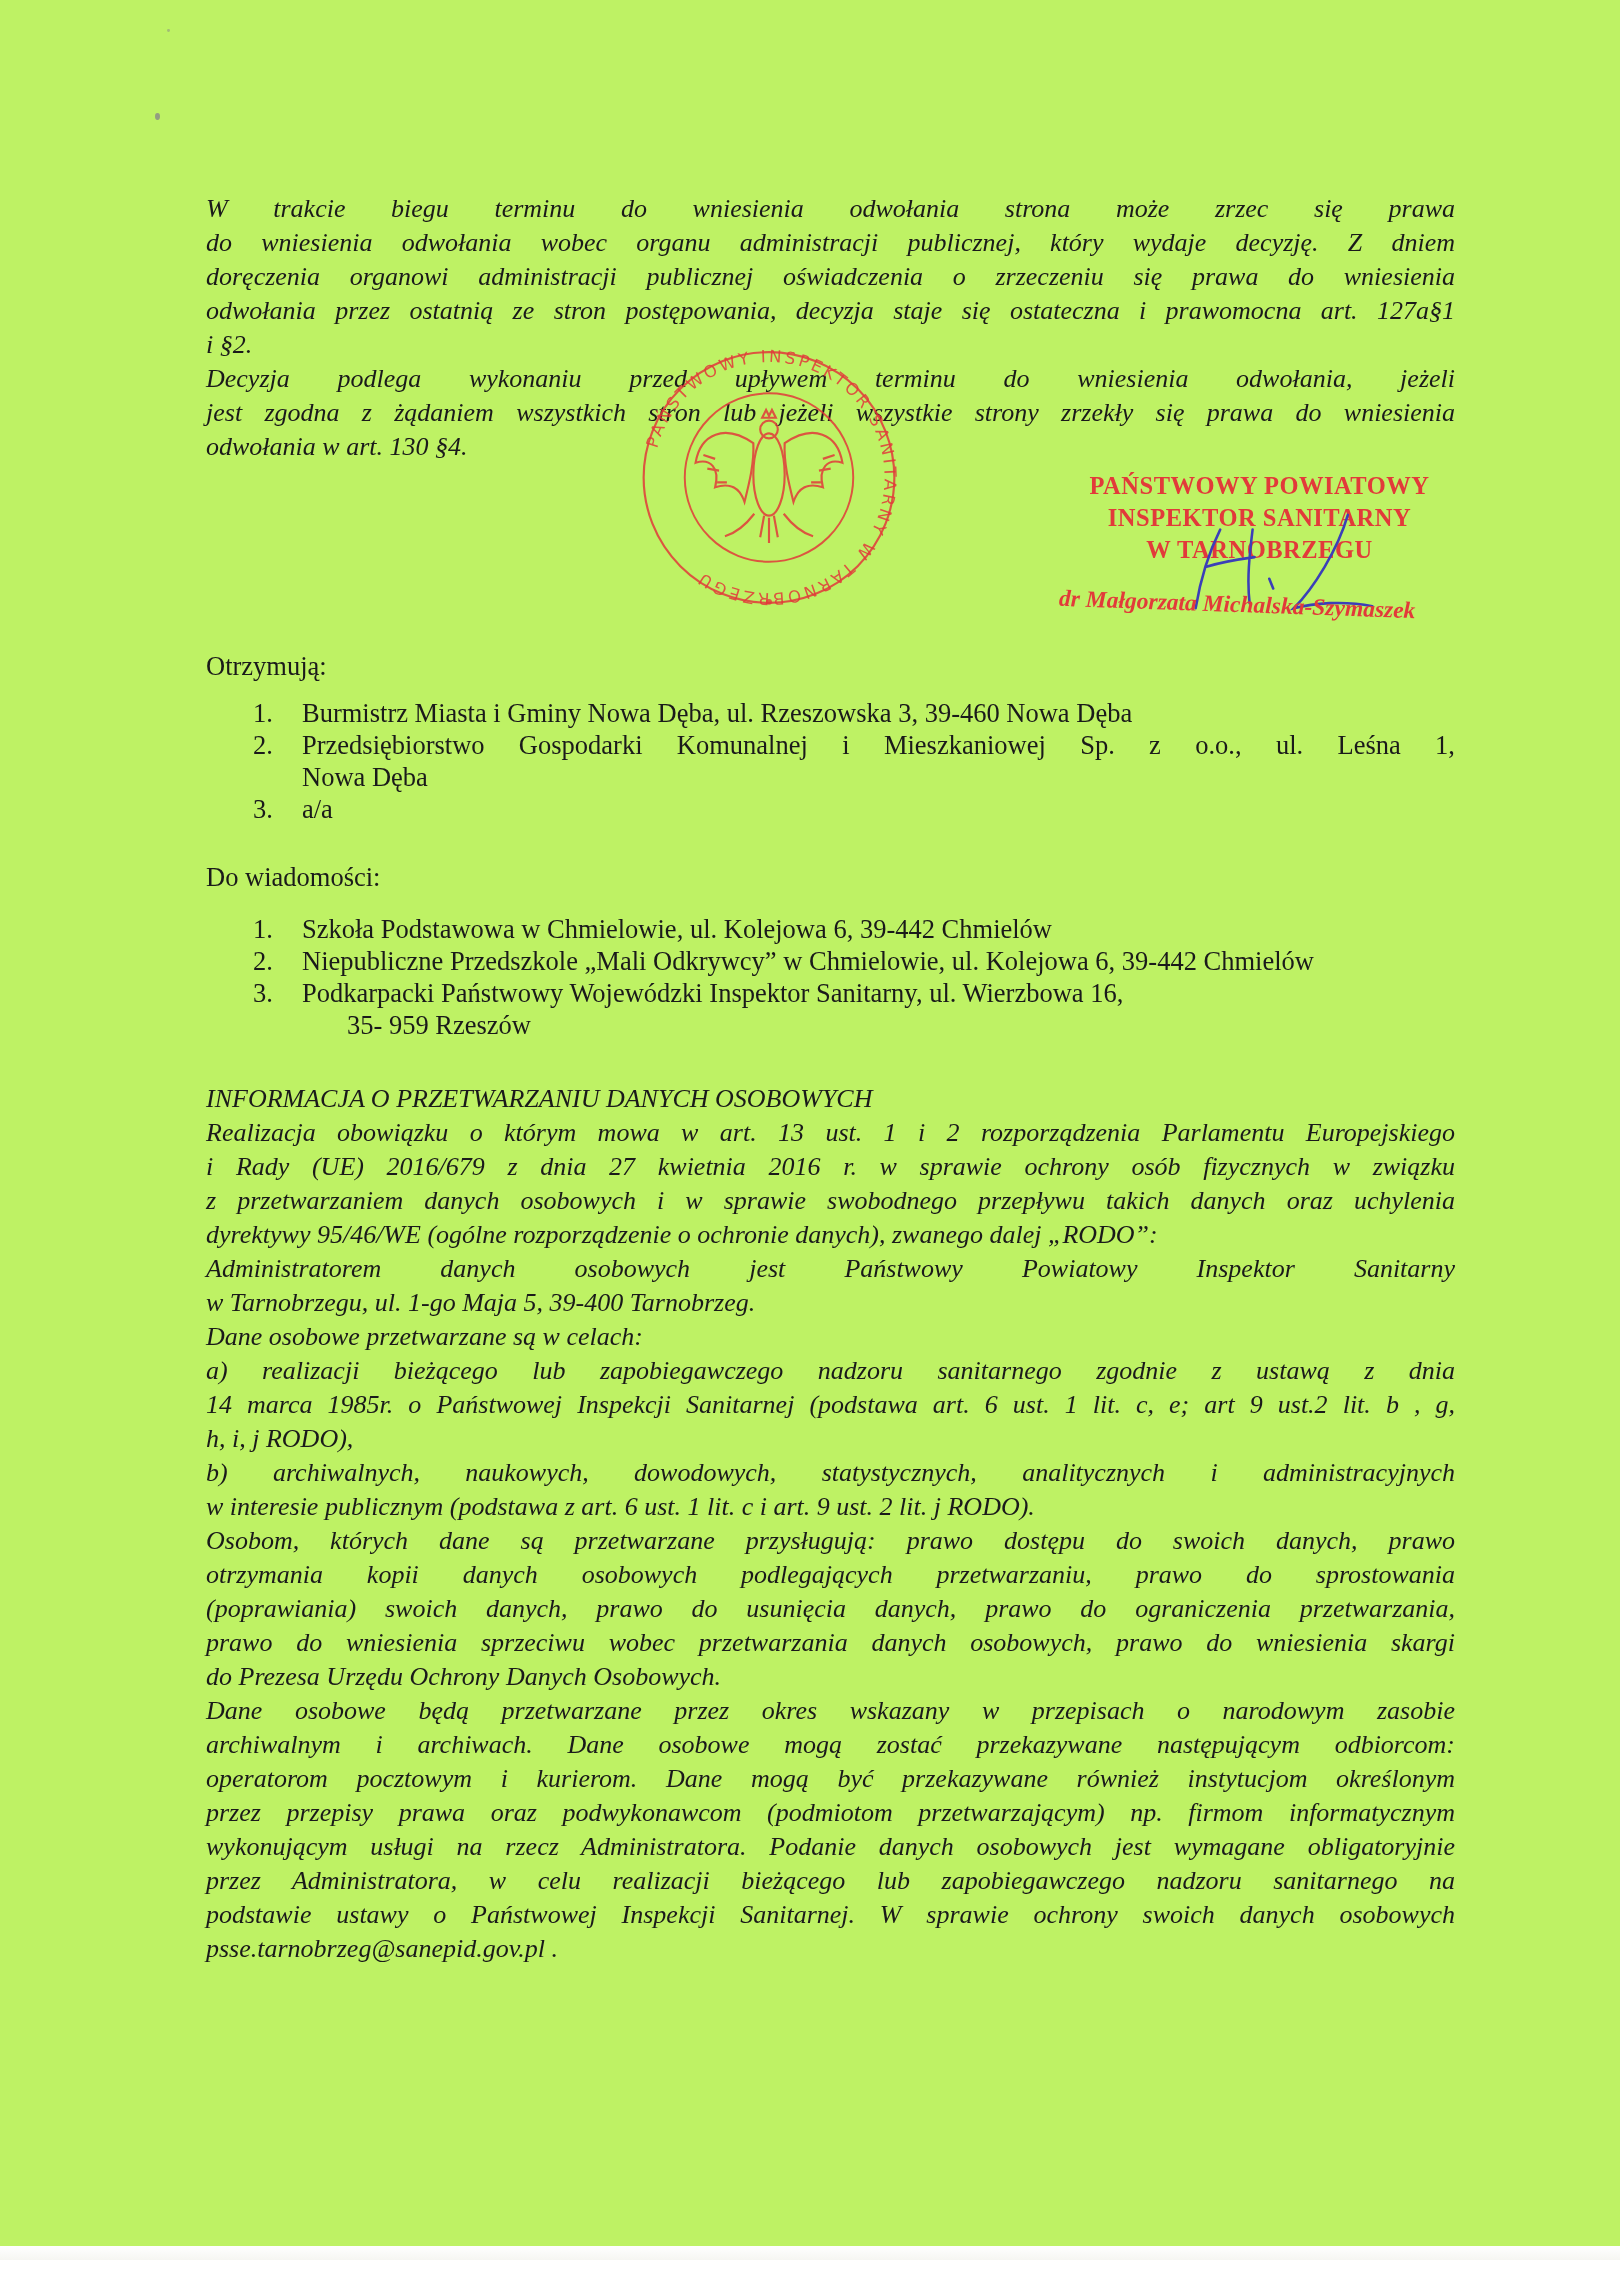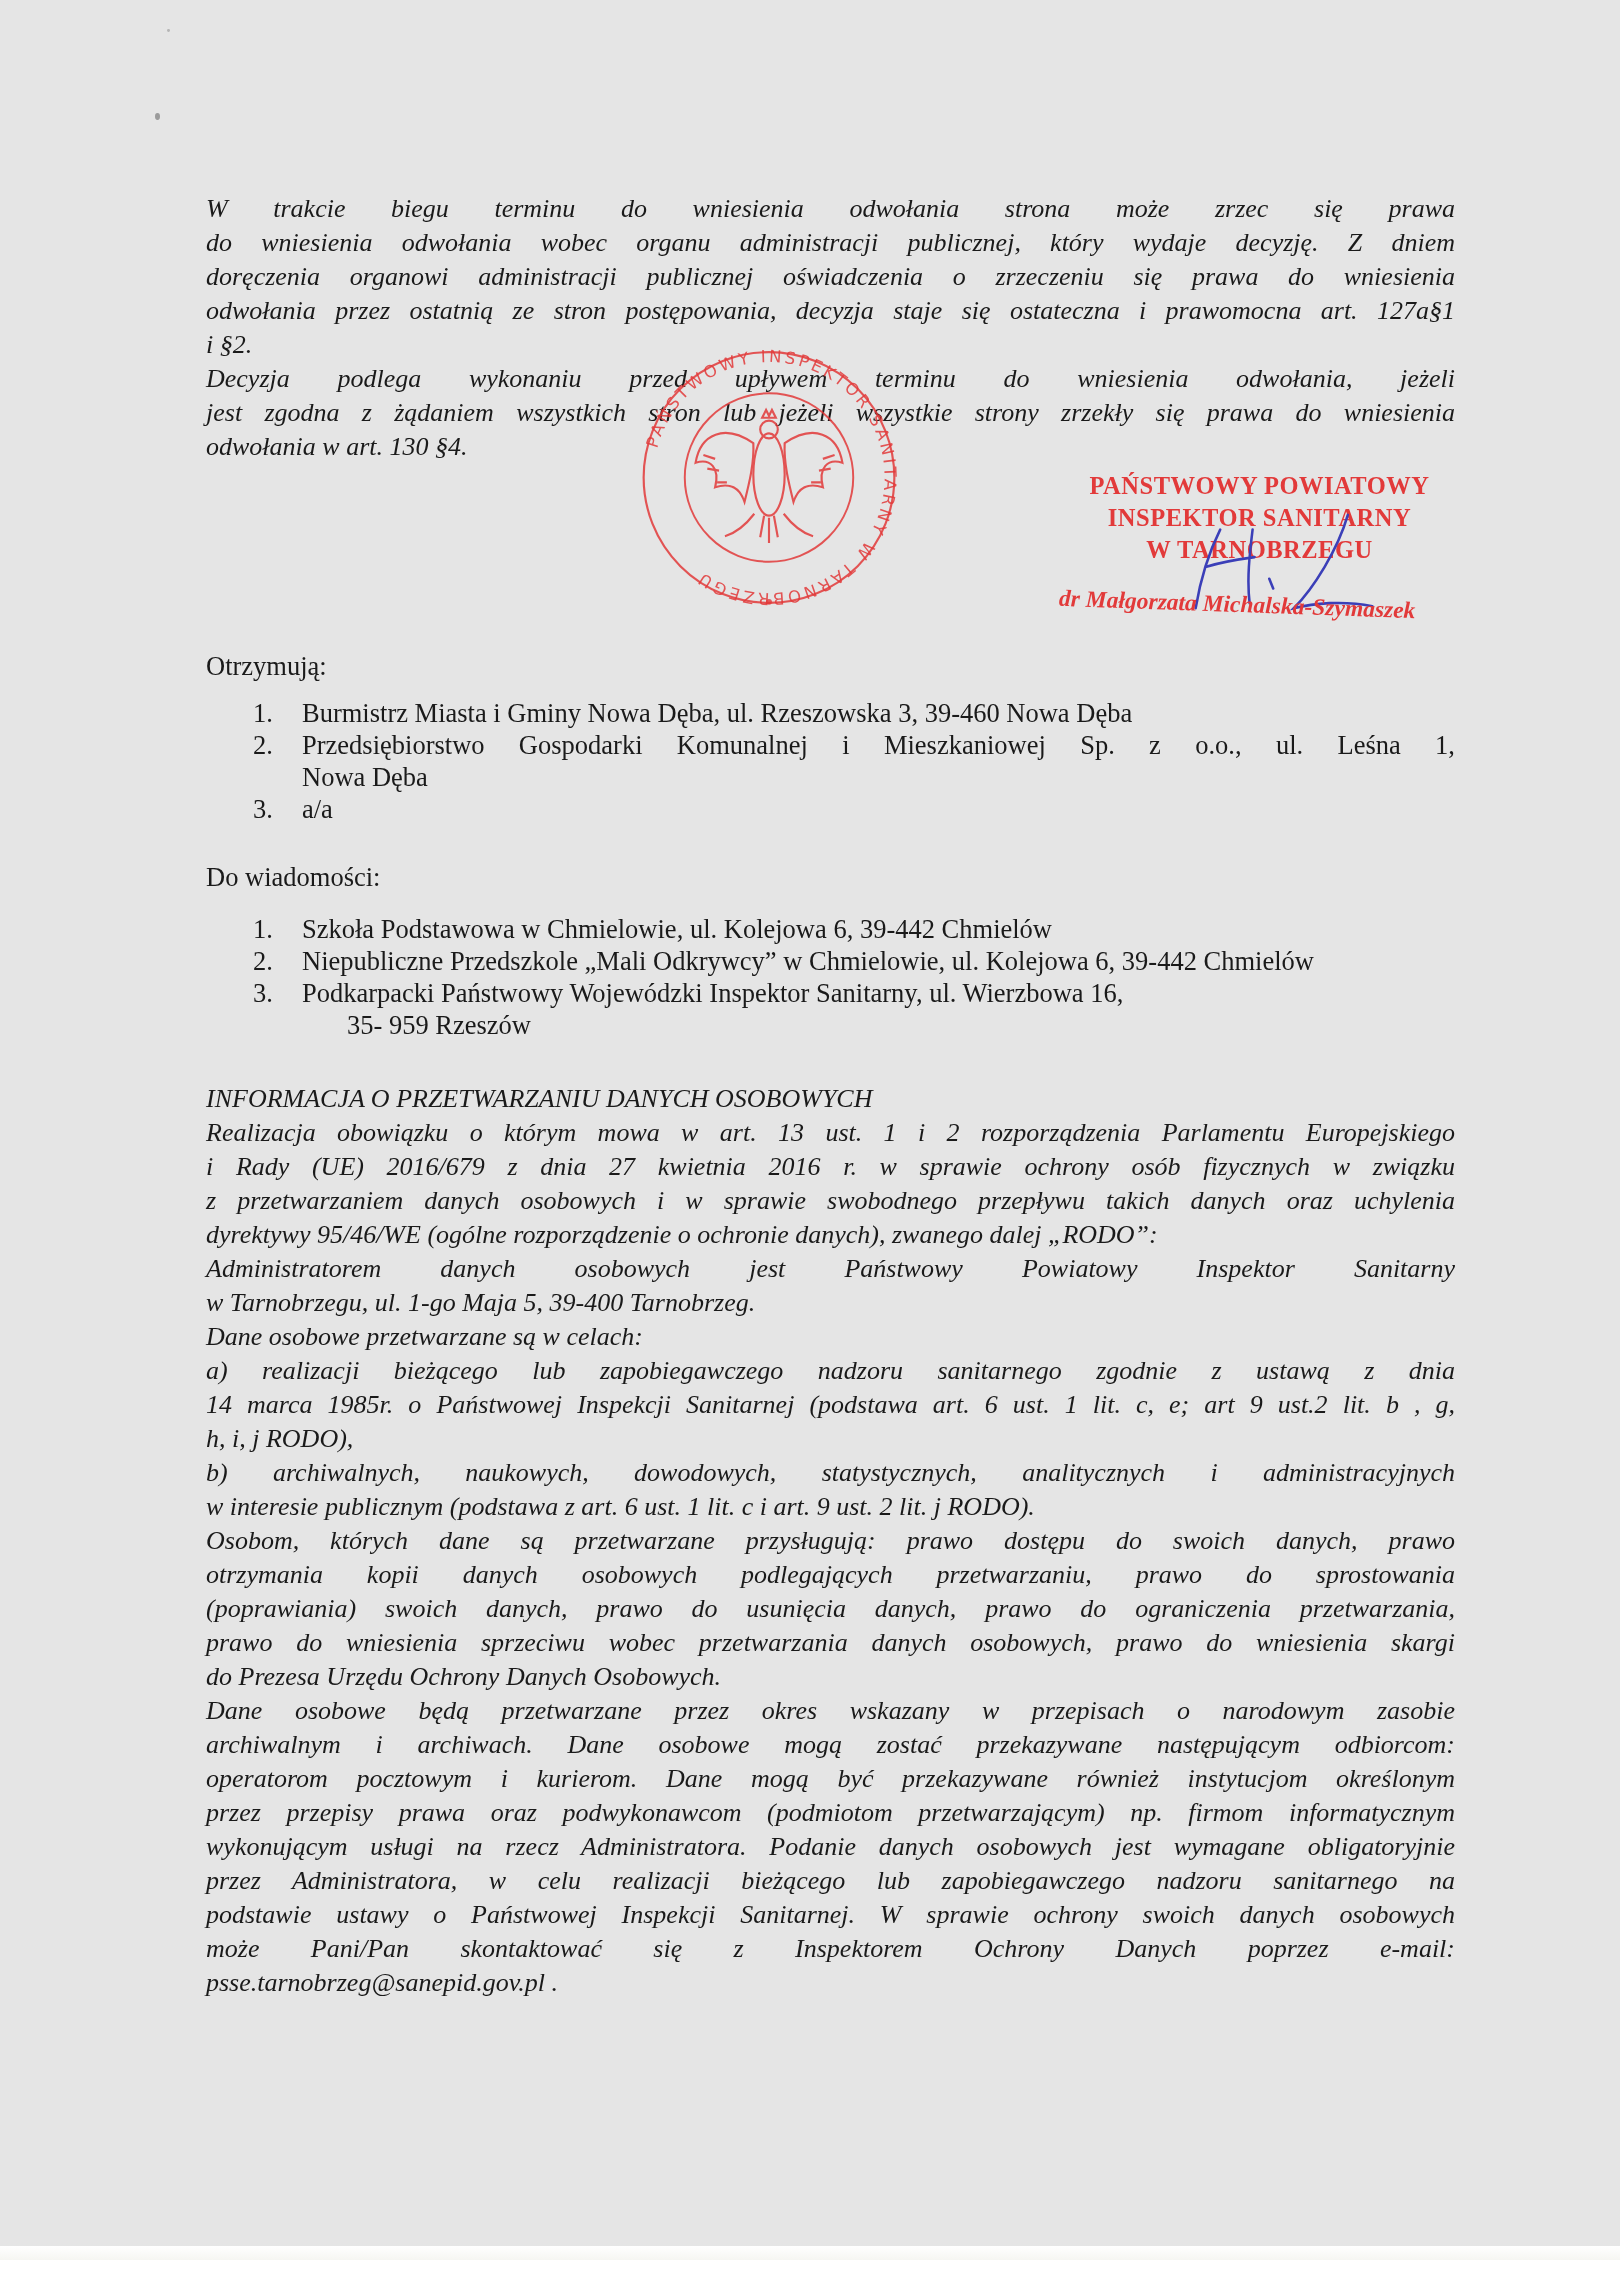--- a/index.html
+++ b/index.html
@@ -1,20 +1,20 @@
 <!DOCTYPE html>
 <html><head>
   <meta charset="utf-8">
   <style>
     html, body { margin: 0; padding: 0; background: #ffffff; }
     body {
       width: 1620px; height: 2292px; position: relative; overflow: hidden;
       font-family: "Liberation Serif", "DejaVu Serif", serif; color: #1a1a1a;
     }
-    .page { position: absolute; left: 0; top: 0; width: 1620px; height: 2260px; background: #e5e5e5; }
+    .page { position: absolute; left: 0; top: 0; width: 1620px; height: 2260px; background: #bef264; }
     .scan-edge {
       position: absolute; left: 0; right: 0; bottom: 0; height: 13.7px;
       background: linear-gradient(to bottom, #ffffff, #f6f6f2);
     }
     .speck { position: absolute; background: #888; border-radius: 50%; }
 
     .italic-block {
       position: absolute; left: 206px; width: 1249px;
       font-style: italic; font-size: 26px; line-height: 34px;
       text-align: justify; text-align-last: left;
@@ -163,20 +163,19 @@
         <p class="jl">(poprawiania) swoich danych, prawo do usunięcia danych, prawo do ograniczenia przetwarzania,</p>
         <p class="jl">prawo do wniesienia sprzeciwu wobec przetwarzania danych osobowych, prawo do wniesienia skargi</p>
         <p>do Prezesa Urzędu Ochrony Danych Osobowych.</p>
         <p class="jl">Dane osobowe będą przetwarzane przez okres wskazany w przepisach o narodowym zasobie</p>
         <p class="jl">archiwalnym i archiwach. Dane osobowe mogą zostać przekazywane następującym odbiorcom:</p>
         <p class="jl">operatorom pocztowym i kurierom. Dane mogą być przekazywane również instytucjom określonym</p>
         <p class="jl">przez przepisy prawa oraz podwykonawcom (podmiotom przetwarzającym) np. firmom informatycznym</p>
         <p class="jl">wykonującym usługi na rzecz Administratora. Podanie danych osobowych jest wymagane obligatoryjnie</p>
         <p class="jl">przez Administratora, w celu realizacji bieżącego lub zapobiegawczego nadzoru sanitarnego na</p>
         <p class="jl">podstawie ustawy o Państwowej Inspekcji Sanitarnej. W sprawie ochrony swoich danych osobowych</p>
-        <p class="jl">może Pani/Pan skontaktować się z Inspektorem Ochrony Danych poprzez e-mail:</p>
         <p>psse.tarnobrzeg@sanepid.gov.pl .</p>
       </div>
   </div>
 
   <div class="scan-edge"></div>
 </div>
 
 
 </body></html>

